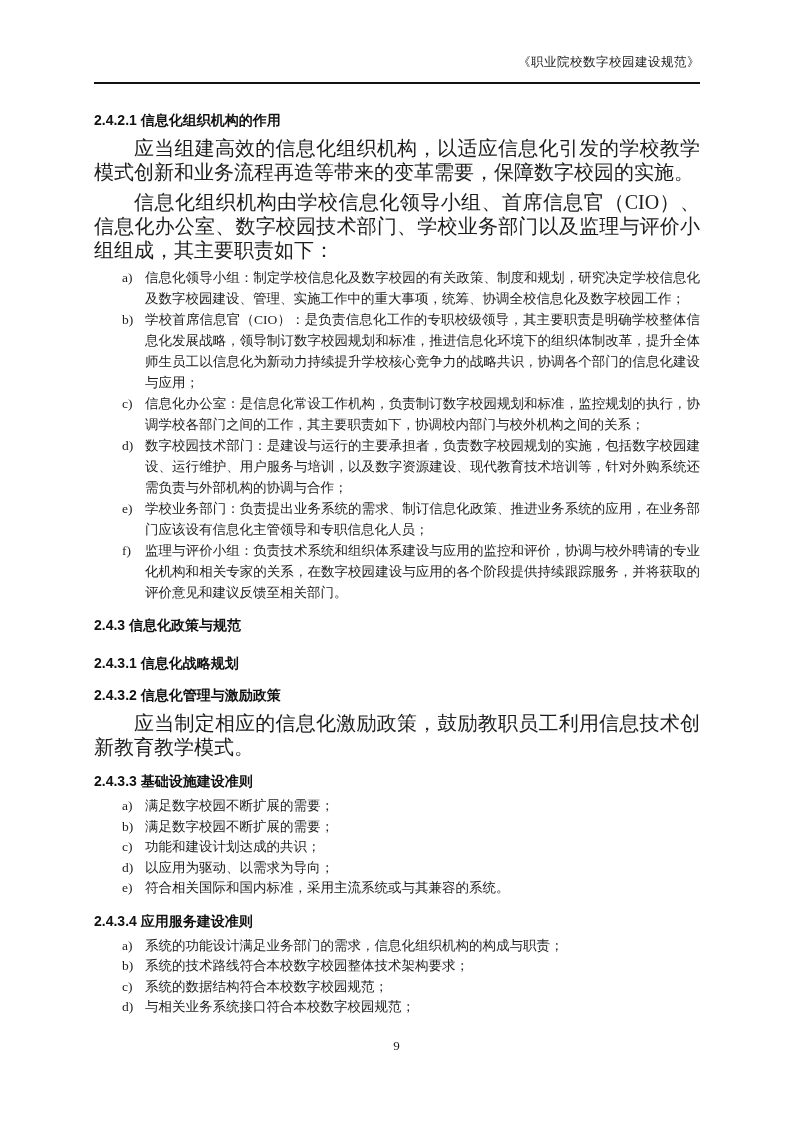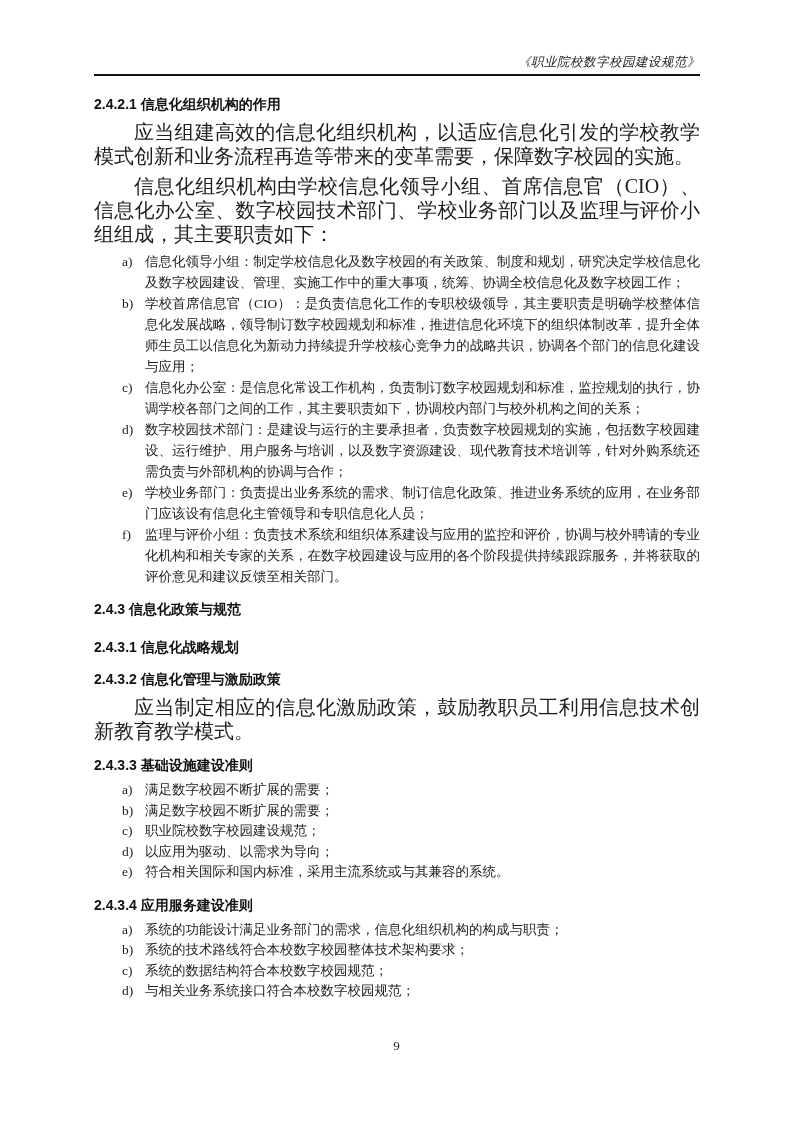--- a/index.html
+++ b/index.html
@@ -10,41 +10,40 @@
     height: 1122px;
     margin: 0 auto;
     background: #ffffff;
     color: #1c1c1c;
     font-family: "Liberation Serif", "DejaVu Serif", serif;
     overflow: hidden;
   }
   .header {
     margin: 0 93px 0 94px;
     padding-top: 52px;
-    padding-bottom: 3px;
+    padding-bottom: 11px;
     border-bottom: 2px solid #111;
     text-align: right;
-    font-style: italic;
   }
   .header-title {
     font-size: 12.5px;
     letter-spacing: 0.5px;
     color: #1c1c1c;
   }
   .content {
     margin: 0 93px 0 94px;
   }
   .sec-heading {
     font-family: "Liberation Sans", "DejaVu Sans", sans-serif;
     font-weight: 700;
     font-size: 14px;
     line-height: 20px;
     color: #111;
   }
-  .mt-lg { margin-top: 18px; }
+  .mt-lg { margin-top: 26px; }
   .mt-md { margin-top: 12px; }
   .mt-sm { margin-top: 18px; }
   .para {
     margin-top: 6px;
     font-size: 20px;
     line-height: 24px;
     text-indent: 2em;
     text-align: justify;
     color: #1c1c1c;
   }
@@ -130,21 +129,21 @@
       <div class="li">
         <span class="marker">a)</span>
         <span class="text">满足数字校园不断扩展的需要；</span>
       </div>
       <div class="li">
         <span class="marker">b)</span>
         <span class="text">满足数字校园不断扩展的需要；</span>
       </div>
       <div class="li">
         <span class="marker">c)</span>
-        <span class="text">职业院校数字校园建设规范；</span>
+        <span class="text">功能和建设计划达成的共识；</span>
       </div>
       <div class="li">
         <span class="marker">d)</span>
         <span class="text">以应用为驱动、以需求为导向；</span>
       </div>
       <div class="li">
         <span class="marker">e)</span>
         <span class="text">符合相关国际和国内标准，采用主流系统或与其兼容的系统。</span>
       </div>
     </div>

